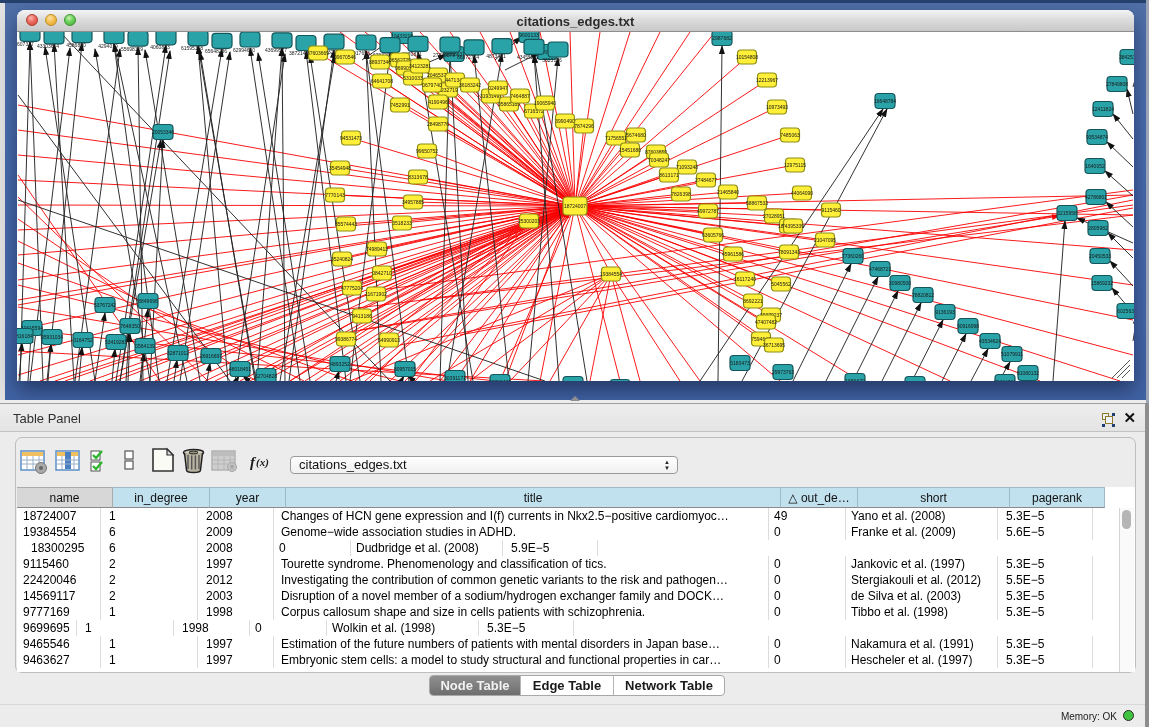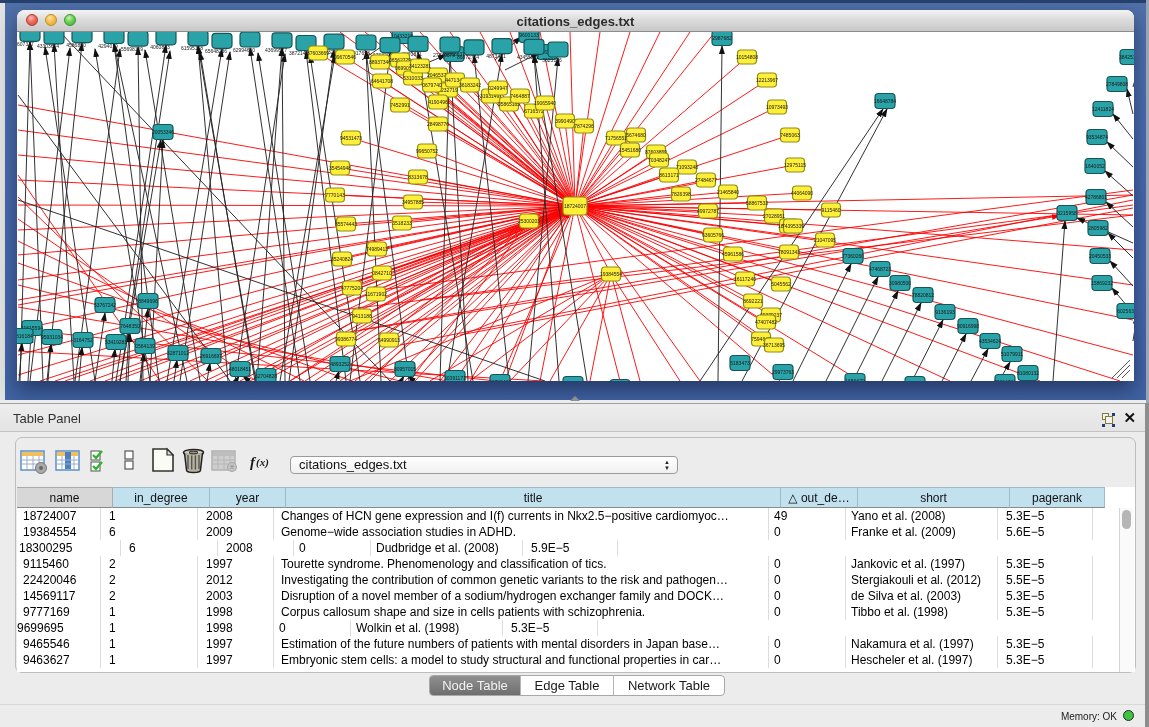--- a/index.html
+++ b/index.html
@@ -51,21 +51,21 @@
 .hgray { background:#d7d7d7; border-right:1px solid #ababab; border-top:1px solid #ababab; }
 #trows { position:absolute; left:0; top:21px; }
 .tr { display:flex; height:16px; }
 .c { font-size:12px; line-height:16px; color:#000; white-space:nowrap; overflow:hidden;
   border-right:1px solid #dcdcdc; }
 #vsb { position:absolute; right:1px; top:70px; width:15px; height:164px; background:#fafafa; border-left:1px solid #d5d5d5; }
 #vsb .th { position:absolute; left:2px; top:2px; width:9px; height:19px; border-radius:5px; background:#b5b5b5; }
 
 
 #tabs { position:absolute; left:429px; top:275px; height:21px; display:flex;
-  border:1px solid #a8a8a8; border-radius:4px; overflow:hidden; background:#fff; }
+  border:1px solid #a8a8a8; border-radius:4px; overflow:hidden; background:#fff;font-weight:bold; }
 .tab { height:100%; font-size:13px; line-height:19px; text-align:center; color:#1a1a1a; }
 .tab.sel { background:linear-gradient(180deg,#909090,#6e6e6e); color:#f2f2f2; }
 .tab + .tab { border-left:1px solid #b5b5b5; }
 
 #status { position:absolute; left:0; top:304px; width:1149px; height:23px; border-top:1px solid #d8d8d8; }
 #mem { position:absolute; right:32px; top:6px; font-size:10px; color:#222;margin-left:20px; }
 #dot { position:absolute; right:15px; top:5px; width:11px; height:11px; border-radius:50%;
   background:#3ec43e; border:1.5px solid #2a2a2a; }
 
 #flt { position:absolute; right:34px; top:9px; width:13px; height:12px; }
@@ -759,21 +759,21 @@
             <div class="tr">
               <div class="c" style="width:84px;padding-left:6px">19384554</div>
               <div class="c" style="width:97px;padding-left:8px">6</div>
               <div class="c" style="width:76px;padding-left:8px">2009</div>
               <div class="c" style="width:495px;padding-left:7px">Genome−wide association studies in ADHD.</div>
               <div class="c" style="width:77px;padding-left:5px">0</div>
               <div class="c" style="width:152px;padding-left:5px">Franke et al. (2009)</div>
               <div class="c" style="width:95px;padding-left:8px">5.6E−5</div>
             </div>
             <div class="tr">
-              <div class="c" style="width:104px;padding-left:2px">18300295</div>
+              <div class="c" style="width:84px;padding-left:14px">18300295</div>
               <div class="c" style="width:97px;padding-left:8px">6</div>
               <div class="c" style="width:76px;padding-left:8px">2008</div>
               <div class="c" style="width:77px;padding-left:5px">0</div>
               <div class="c" style="width:152px;padding-left:5px">Dudbridge et al. (2008)</div>
               <div class="c" style="width:95px;padding-left:8px">5.9E−5</div>
             </div>
             <div class="tr">
               <div class="c" style="width:84px;padding-left:6px">9115460</div>
               <div class="c" style="width:97px;padding-left:8px">2</div>
               <div class="c" style="width:76px;padding-left:8px">1997</div>
@@ -803,34 +803,34 @@
             <div class="tr">
               <div class="c" style="width:84px;padding-left:6px">9777169</div>
               <div class="c" style="width:97px;padding-left:8px">1</div>
               <div class="c" style="width:76px;padding-left:8px">1998</div>
               <div class="c" style="width:495px;padding-left:7px">Corpus callosum shape and size in cells patients with schizophrenia.</div>
               <div class="c" style="width:77px;padding-left:5px">0</div>
               <div class="c" style="width:152px;padding-left:5px">Tibbo et al. (1998)</div>
               <div class="c" style="width:95px;padding-left:8px">5.3E−5</div>
             </div>
             <div class="tr">
-              <div class="c" style="width:84px;padding-left:0">9699695</div>
+              <div class="c" style="width:60px;padding-left:6px">9699695</div>
               <div class="c" style="width:97px;padding-left:8px">1</div>
               <div class="c" style="width:76px;padding-left:8px">1998</div>
               <div class="c" style="width:77px;padding-left:5px">0</div>
               <div class="c" style="width:152px;padding-left:5px">Wolkin et al. (1998)</div>
               <div class="c" style="width:95px;padding-left:8px">5.3E−5</div>
             </div>
             <div class="tr">
               <div class="c" style="width:84px;padding-left:6px">9465546</div>
               <div class="c" style="width:97px;padding-left:8px">1</div>
               <div class="c" style="width:76px;padding-left:8px">1997</div>
               <div class="c" style="width:495px;padding-left:7px">Estimation of the future numbers of patients with mental disorders in Japan base…</div>
               <div class="c" style="width:77px;padding-left:5px">0</div>
-              <div class="c" style="width:152px;padding-left:5px">Nakamura et al. (1997)</div>
+              <div class="c" style="width:152px;padding-left:5px">Nakamura et al. (1991)</div>
               <div class="c" style="width:95px;padding-left:8px">5.3E−5</div>
             </div>
             <div class="tr">
               <div class="c" style="width:84px;padding-left:6px">9463627</div>
               <div class="c" style="width:97px;padding-left:8px">1</div>
               <div class="c" style="width:76px;padding-left:8px">1997</div>
               <div class="c" style="width:495px;padding-left:7px">Embryonic stem cells: a model to study structural and functional properties in car…</div>
               <div class="c" style="width:77px;padding-left:5px">0</div>
               <div class="c" style="width:152px;padding-left:5px">Hescheler et al. (1997)</div>
               <div class="c" style="width:95px;padding-left:8px">5.3E−5</div>

